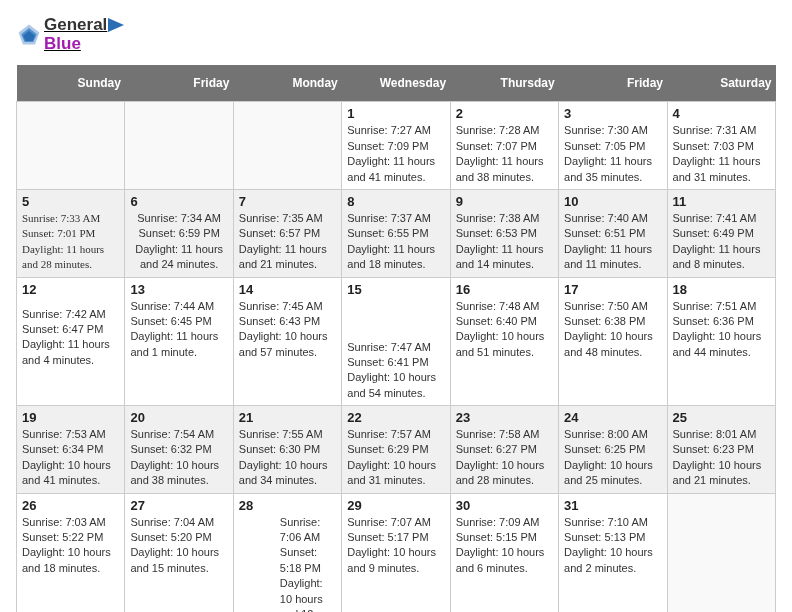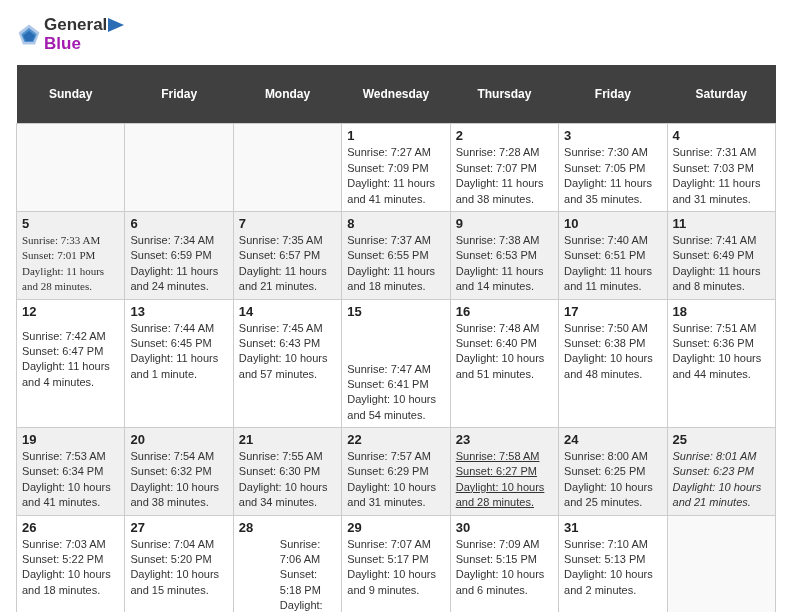--- a/index.html
+++ b/index.html
@@ -32,24 +32,24 @@
     .location {
       font-size: 14px;
       color: #444;
     }
     table {
       width: 100%;
       border-collapse: collapse;
       font-size: 11px;
     }
     thead tr th {
-      background-color: #404040;
+      background-color: #737373;
       color: #fff;
-      padding: 22px 4px;
-      text-align: center;
+      padding: 11px 4px;
+      text-align: right;
       font-size: 12px;
       font-weight: bold;
     }
     tbody tr td {
       border: 1px solid #ccc;
       vertical-align: top;
       padding: 4px 5px;
       width: calc(100% / 7);
       min-height: 80px;
       height: 80px;
@@ -74,21 +74,21 @@
     }
     .empty-cell {
       background-color: #f9f9f9 !important;
     }
   </style>
 </head>
 <body>
 
 <div class="header">
   <div class="logo">
-    <div style="display:flex;flex-direction:column;align-items:center;">
+    <div style="display:flex;flex-direction:column;align-items:center;text-decoration:underline;">
       <div style="display:flex;align-items:center;gap:2px;">
         <svg width="26" height="26" viewBox="0 0 30 30">
           <path d="M15 3 L27 12 L22 26 L8 26 L3 12 Z" fill="#b0c8e8"></path>
           <path d="M15 7 L24 14 L20 23 L10 23 L6 14 Z" fill="#5090cc"></path>
           <path d="M15 10 L22 16 L19 22 L11 22 L8 16 Z" fill="#2a6db5"></path>
         </svg>
         <div>
           <div style="display:flex;align-items:center;line-height:1.1;">
             <span style="font-size:17px;font-weight:bold;color:#333;">General</span>
             <svg width="16" height="14" viewBox="0 0 16 14" style="margin-left:1px;">
@@ -150,21 +150,21 @@
       </tr>
       <tr>
         <td>
           <span class="day-number">5</span>
           <div class="day-info" style="white-space: pre-line; font-family: Liberation Serif, serif;">Sunrise: 7:33 AM
 Sunset: 7:01 PM
 Daylight: 11 hours and 28 minutes.</div>
         </td>
         <td>
           <span class="day-number">6</span>
-          <div class="day-info" style="white-space: pre-line;">Sunrise: 7:34 AM
+          <div class="day-info" style="white-space: pre-line; text-align: center;">Sunrise: 7:34 AM
 Sunset: 6:59 PM
 Daylight: 11 hours and 24 minutes.</div>
         </td>
         <td>
           <span class="day-number">7</span>
           <div class="day-info" style="white-space: pre-line;">Sunrise: 7:35 AM
 Sunset: 6:57 PM
 Daylight: 11 hours and 21 minutes.</div>
         </td>
         <td>
@@ -256,33 +256,33 @@
 Daylight: 10 hours and 34 minutes.</div>
         </td>
         <td>
           <span class="day-number">22</span>
           <div class="day-info" style="white-space: pre-line;">Sunrise: 7:57 AM
 Sunset: 6:29 PM
 Daylight: 10 hours and 31 minutes.</div>
         </td>
         <td>
           <span class="day-number">23</span>
-          <div class="day-info" style="white-space: pre-line; text-decoration: underline;">Sunrise: 7:58 AM
+          <div class="day-info" style="white-space: pre-line;">Sunrise: 7:58 AM
 Sunset: 6:27 PM
 Daylight: 10 hours and 28 minutes.</div>
         </td>
         <td>
           <span class="day-number">24</span>
           <div class="day-info" style="white-space: pre-line;">Sunrise: 8:00 AM
 Sunset: 6:25 PM
 Daylight: 10 hours and 25 minutes.</div>
         </td>
         <td>
           <span class="day-number">25</span>
-          <div class="day-info" style="white-space: pre-line; font-style: italic;">Sunrise: 8:01 AM
+          <div class="day-info" style="white-space: pre-line;">Sunrise: 8:01 AM
 Sunset: 6:23 PM
 Daylight: 10 hours and 21 minutes.</div>
         </td>
       </tr>
       <tr>
         <td>
           <span class="day-number">26</span>
           <div class="day-info" style="white-space: pre-line;">Sunrise: 7:03 AM
 Sunset: 5:22 PM
 Daylight: 10 hours and 18 minutes.</div>

